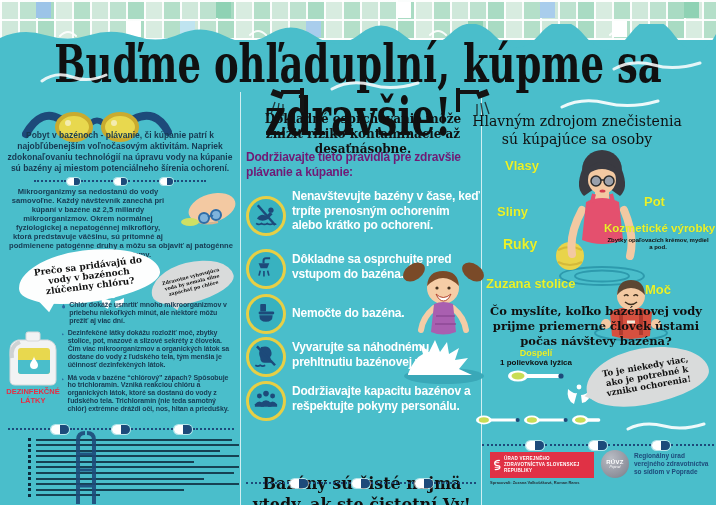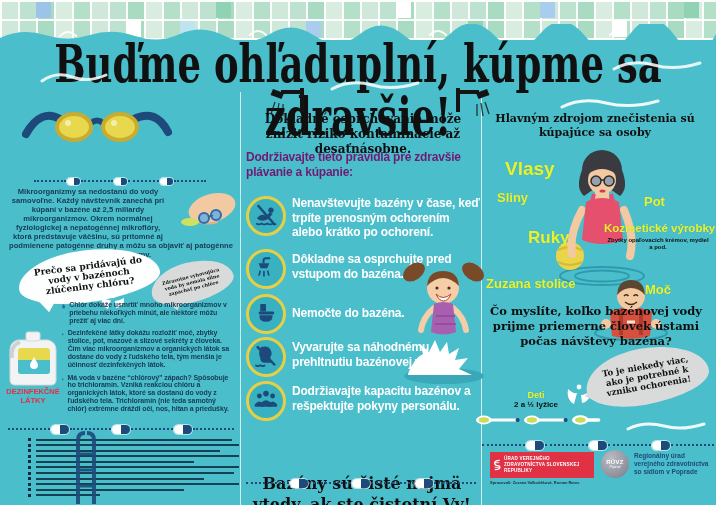--- a/index.html
+++ b/index.html
@@ -103,20 +103,21 @@
 
   <svg class="abs" style="left:22px;top:98px;" width="150" height="52" viewBox="0 0 150 52">
     <path d="M4 36 C 14 18, 26 14, 38 21" stroke="#1d4a7a" stroke-width="8" fill="none" stroke-linecap="round"></path>
     <path d="M112 21 C 126 14, 138 18, 146 34" stroke="#1d4a7a" stroke-width="8" fill="none" stroke-linecap="round"></path>
     <path d="M69 25 q6 -5 12 0" stroke="#1d4a7a" stroke-width="6" fill="none"></path>
     <ellipse cx="52" cy="29" rx="17" ry="13" fill="#e8d84e" stroke="#c9ab2f" stroke-width="4"></ellipse>
     <ellipse cx="98" cy="29" rx="17" ry="13" fill="#e8d84e" stroke="#c9ab2f" stroke-width="4"></ellipse>
     <circle cx="46" cy="25" r="3" fill="#f4ecb0"></circle>
       <circle cx="92" cy="25" r="3" fill="#f4ecb0"></circle>
   </svg>
+  <div class="abs ctr navytxt" style="left:4px;top:130px;width:232px;font-size:8.5px;line-height:1.3;">Pobyt v bazénoch - plávanie, či kúpanie patrí k najobľúbenejším voľnočasovým aktivitám. Napriek zdokonaľovaniu technológií na úpravu vody na kúpanie sú bazény aj miestom potenciálneho šírenia ochorení.</div>
 
   <div class="rope small" style="left:34px;top:176px;width:172px;">
     <div class="line"></div>
       <div class="buoy"></div>
       <div class="line"></div>
       <div class="buoy"></div>
       <div class="line"></div>
       <div class="buoy"></div>
       <div class="line"></div>
   </div>
@@ -275,21 +276,21 @@
   <div class="rule-ic" style="left:246px;top:196px;">
     <svg width="28" height="28" viewBox="0 0 34 34">
       <g fill="#1d4a7a">
           <circle cx="23" cy="10" r="3.2"></circle>
       <path d="M6 20 q5 -7 11 -3 l5 -5 3 3 -6 6 q-7 4 -13 -1 z"></path>
         </g>
       <path d="M5 26 q3 2.5 6.5 0 q3.5 2.5 7 0 q3.5 2.5 7 0 q2 1.5 4 .8" stroke="#1d4a7a" stroke-width="2" fill="none"></path>
       <line x1="7" y1="4" x2="28" y2="28" stroke="#1d4a7a" stroke-width="3"></line>
     </svg>
   </div>
-  <div class="rule-tx" style="left:292px;top:196px;width:188px;">Nenavštevujte bazény v čase, keď trpíte prenosným ochorením alebo krátko po ochorení.</div>
+  <div class="rule-tx" style="left:292px;top:189px;width:188px;">Nenavštevujte bazény v čase, keď trpíte prenosným ochorením alebo krátko po ochorení.</div>
 
   <div class="rule-ic" style="left:246px;top:249px;">
     <svg width="28" height="28" viewBox="0 0 34 34">
       <path d="M14 10 v-3 q0 -3 3 -3 h5" stroke="#1d4a7a" stroke-width="2.5" fill="none"></path>
       <path d="M8 10 h13 l-2.5 6 h-8 z" fill="#1d4a7a"></path>
       <g stroke="#1d4a7a" stroke-width="2">
           <line x1="10" y1="19" x2="8.5" y2="25"></line>
           <line x1="14.5" y1="19.5" x2="14.5" y2="26"></line>
           <line x1="19" y1="19" x2="20.5" y2="25"></line>
         </g>
@@ -356,21 +357,21 @@
       <div class="buoy"></div>
       <div class="line"></div>
       <div class="buoy"></div>
       <div class="line"></div>
   </div>
 
   <svg class="abs" style="left:560px;top:96px;" width="100" height="16" viewBox="0 0 100 16">
     <path d="M2 11 q20 -10 44 -4 q24 6 52 -2" stroke="#fff" stroke-width="3" fill="none" stroke-linecap="round" opacity=".9"></path>
     </svg>
 
-  <div class="abs ctr serif" style="left:484px;top:112px;width:222px;font-size:11px;font-weight:700;line-height:1.3;">Hlavným zdrojom znečistenia sú kúpajúce sa osoby</div>
+  <div class="abs ctr serif" style="left:466px;top:112px;width:222px;font-size:14px;font-weight:400;line-height:1.3;">Hlavným zdrojom znečistenia sú kúpajúce sa osoby</div>
 
   <svg class="abs" style="left:550px;top:140px;" width="105" height="155" viewBox="0 0 105 155">
     <ellipse cx="52" cy="136" rx="42" ry="9" fill="none" stroke="#2d9aad" stroke-width="2"></ellipse>
     <ellipse cx="52" cy="136" rx="27" ry="5.5" fill="none" stroke="#2d9aad" stroke-width="2"></ellipse>
     <circle cx="20" cy="116" r="14" fill="#e9d44a"></circle>
     <path d="M8 110 q12 -6 24 0 M8 122 q12 6 24 0" stroke="#d4b93a" stroke-width="2" fill="none"></path>
     <path d="M32 70 q-13 24 -10 44" stroke="#f3c9a2" stroke-width="8" fill="none" stroke-linecap="round"></path>
     <path d="M74 70 q11 26 6 46" stroke="#f3c9a2" stroke-width="8" fill="none" stroke-linecap="round"></path>
     <rect x="45" y="50" width="14" height="14" fill="#f3c9a2"></rect>
     <path d="M36 62 q16 -8 33 0 l4 38 q-21 8 -41 0 z" fill="#e4506e"></path>
@@ -392,36 +393,42 @@
       <circle cx="68" cy="50" r="5" fill="#f3c9a2"></circle>
     <path d="M22 38 q21 -10 42 0 l-2 24 q-19 6 -38 0 z" fill="#d6503f"></path>
     <path d="M33 36 v25 M53 36 v25" stroke="#b03a2e" stroke-width="4"></path>
     <line x1="39" y1="48" x2="47" y2="48" stroke="#f0e9d8" stroke-width="3"></line>
     <circle cx="43" cy="22" r="14" fill="#f3c9a2"></circle>
     <path d="M29 21 q1 -15 14 -15 q13 0 14 15 q-6 -7 -14 -7 q-8 0 -14 7 z" fill="#5b4632"></path>
     <path d="M36 22 q2 -2.5 4.5 0 M45.5 22 q2 -2.5 4.5 0" stroke="#3c2e1e" stroke-width="1.5" fill="none"></path>
     <path d="M37 28 q6 5 12 0" stroke="#3c2e1e" stroke-width="1.5" fill="none"></path>
   </svg>
 
-  <div class="abs yellow" style="left:505px;top:158px;font-size:19px;">Vlasy</div>
-  <div class="abs yellow" style="left:497px;top:190px;font-size:13px;">Sliny</div>
+  <div class="abs yellow" style="left:505px;top:158px;font-size:13px;">Vlasy</div>
+  <div class="abs yellow" style="left:497px;top:204px;font-size:13px;">Sliny</div>
   <div class="abs yellow" style="left:644px;top:194px;font-size:13px;">Pot</div>
-  <div class="abs yellow" style="left:503px;top:228px;font-size:17px;margin-left:25px;">Ruky</div>
+  <div class="abs yellow" style="left:503px;top:236px;font-size:14px;">Ruky</div>
   <div class="abs yellow" style="left:604px;top:222px;width:112px;font-size:11.5px;">Kozmetické výrobky</div>
   <div class="abs ctr" style="left:606px;top:237px;width:104px;font-size:6px;font-weight:700;color:#101010;line-height:1.2;">Zbytky opaľovacích krémov, mydiel a pod.</div>
   <div class="abs yellow" style="left:486px;top:276px;font-size:13px;">Zuzana stolice</div>
   <div class="abs yellow" style="left:645px;top:282px;font-size:13px;">Moč</div>
 
   <div class="abs ctr serif" style="left:490px;top:304px;width:212px;font-size:11.5px;font-weight:700;line-height:1.3;">Čo myslíte, koľko bazénovej vody prijme priemerne človek ústami počas návštevy bazéna?</div>
 
-
-  <div class="abs ctr" style="left:486px;top:390px;width:100px;">
-    <div class="yellow" style="font-size:9px;">Deti</div>
-    <div style="font-size:8px;font-weight:700;color:#101010;">2 a ½ lyžice</div>
-  </div>
+  <div class="abs ctr" style="left:488px;top:348px;width:96px;">
+    <div class="yellow" style="font-size:9px;">Dospelí</div>
+    <div style="font-size:8px;font-weight:700;color:#101010;">1 polievková lyžica</div>
+    <svg style="margin:3px auto 0;" width="56" height="12" viewBox="0 0 56 12">
+      <rect x="14" y="4" width="38" height="4" rx="2" fill="#fff"></rect>
+      <ellipse cx="10" cy="6" rx="10" ry="5.6" fill="#fff"></ellipse>
+        <ellipse cx="10" cy="6" rx="6.5" ry="3.4" fill="#c9dd55"></ellipse>
+      <circle cx="53" cy="6" r="2.6" fill="#1d4a7a"></circle>
+    </svg>
+  </div>
+
   <div class="abs" style="left:476px;top:414px;display:flex;gap:4px;">
     <svg width="44" height="12" viewBox="0 0 56 12">
       <rect x="14" y="4" width="38" height="4" rx="2" fill="#fff"></rect>
         <ellipse cx="10" cy="6" rx="10" ry="5.6" fill="#fff"></ellipse>
         <ellipse cx="10" cy="6" rx="6.5" ry="3.4" fill="#c9dd55"></ellipse>
         <circle cx="53" cy="6" r="2.6" fill="#1d4a7a"></circle>
       </svg>
     <svg width="44" height="12" viewBox="0 0 56 12">
       <rect x="14" y="4" width="38" height="4" rx="2" fill="#fff"></rect>
         <ellipse cx="10" cy="6" rx="10" ry="5.6" fill="#fff"></ellipse>

